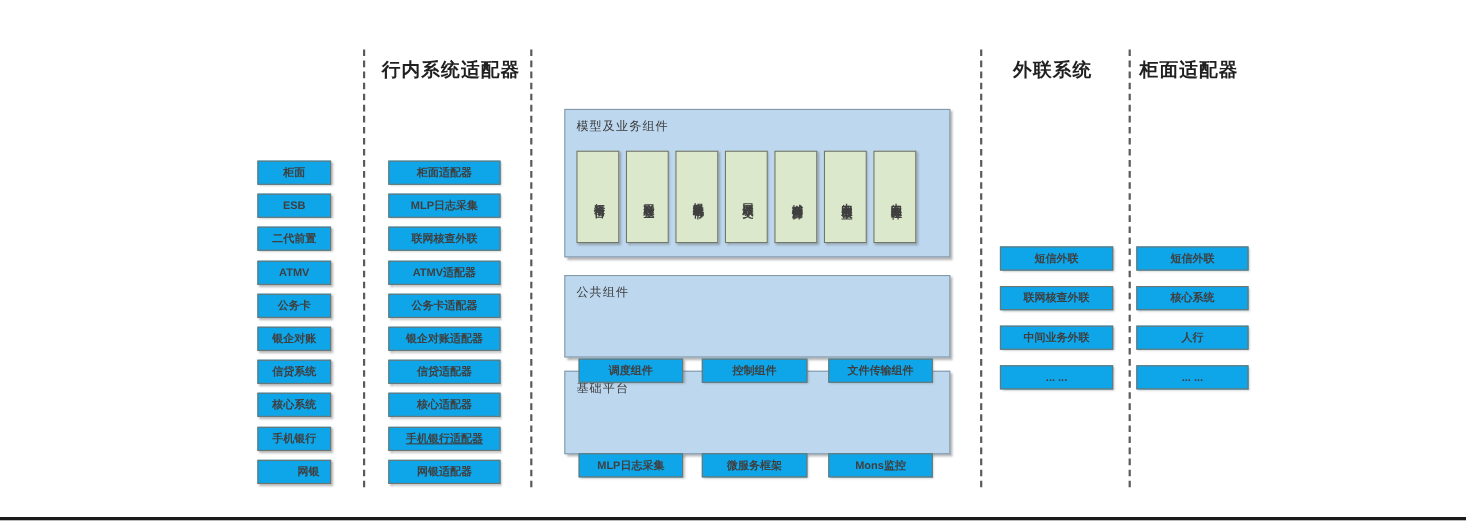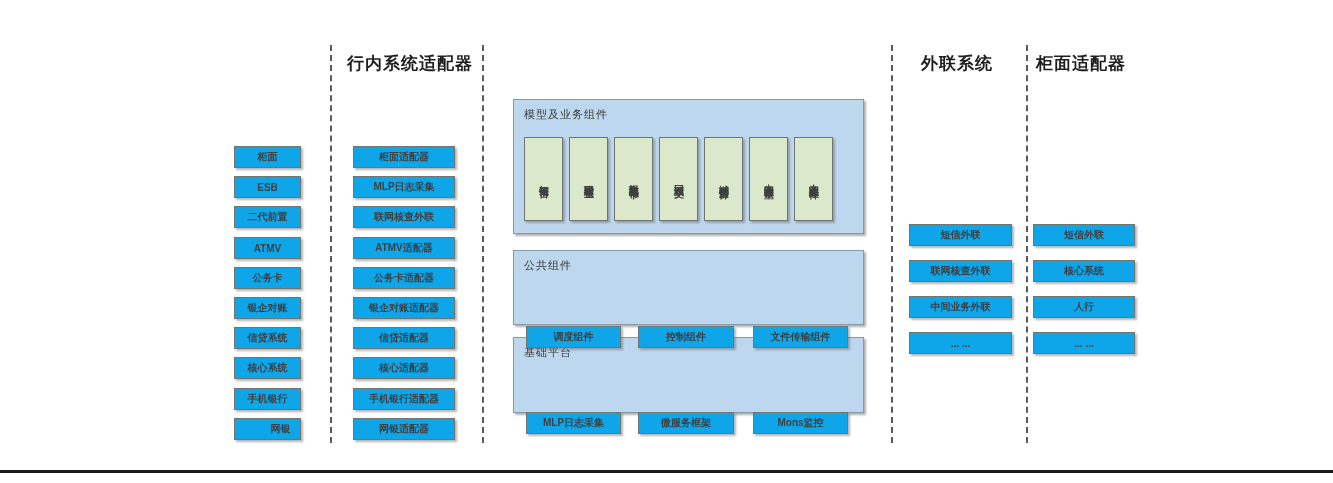--- a/index.html
+++ b/index.html
@@ -121,21 +121,21 @@
   <div class="gbox" style="left:234px; top:381px; width:67px;padding-left:26px;">网银</div>
 
   <div class="gbox" style="left:353px; top:109px; width:102px;">柜面适配器</div>
   <div class="gbox" style="left:353px; top:139px; width:102px;">MLP日志采集</div>
   <div class="gbox" style="left:353px; top:169px; width:102px;">联网核查外联</div>
   <div class="gbox" style="left:353px; top:200px; width:102px;">ATMV适配器</div>
   <div class="gbox" style="left:353px; top:230px; width:102px;">公务卡适配器</div>
   <div class="gbox" style="left:353px; top:260px; width:102px;">银企对账适配器</div>
   <div class="gbox" style="left:353px; top:290px; width:102px;">信贷适配器</div>
   <div class="gbox" style="left:353px; top:320px; width:102px;">核心适配器</div>
-  <div class="gbox" style="left:353px; top:351px; width:102px;">手机银行适配器</div>
+  <div class="gbox" style="left:353px; top:351px; width:102px;text-decoration:underline;">手机银行适配器</div>
   <div class="gbox" style="left:353px; top:381px; width:102px;">网银适配器</div>
 
   <div class="panel" style="top:99px; height:135px;">
     <div class="panel-title">模型及业务组件</div>
     <div class="vbox" style="left:10px;">
         <span>短信平台</span>
       </div>
     <div class="vbox" style="left:55px;">
         <span>联网核查</span>
       </div>

